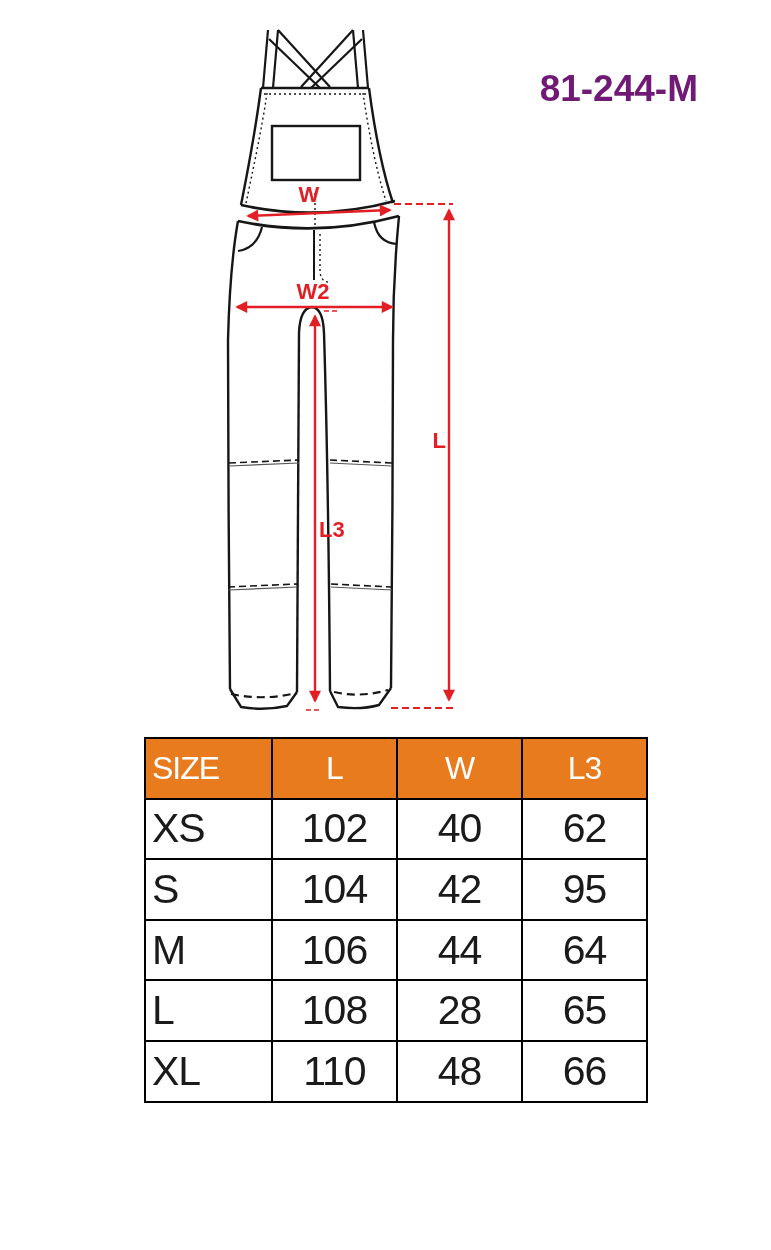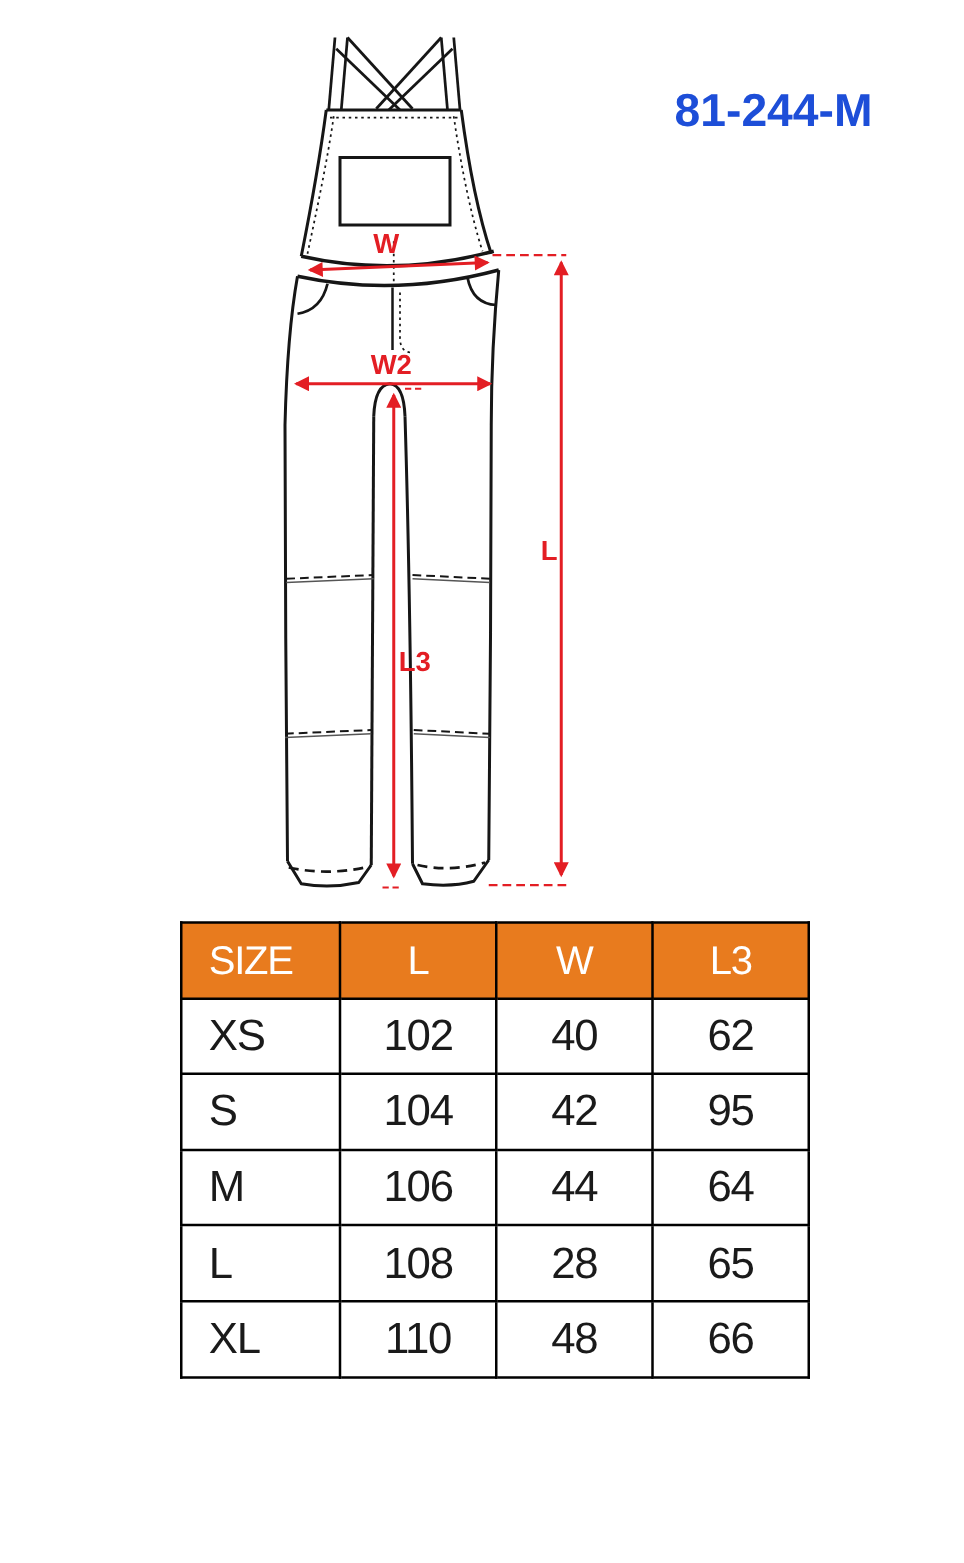--- a/index.html
+++ b/index.html
@@ -3,45 +3,45 @@
 <meta charset="utf-8">
 <style>
   html,body{margin:0;padding:0;background:#fff;}
   .page{
     position:relative;width:771px;height:1250px;background:#ffffff;
     font-family:"Liberation Sans",sans-serif;overflow:hidden;
   }
   .product-code{
     position:absolute;top:68px;left:0;width:698px;
     text-align:right;font-size:37px;font-weight:800;
-    color:#1d4ed8;letter-spacing:0;
+    color:#701a75;letter-spacing:0;
   }
   .diagram-svg{position:absolute;left:0;top:0;}
   .outline{stroke:#161616;fill:none;}
   .stitch{stroke:#161616;fill:none;stroke-width:1.4;stroke-dasharray:2,3;}
   .seam-solid{stroke:#555;fill:none;stroke-width:1.2;}
   .seam-dash{stroke:#161616;fill:none;stroke-width:1.6;stroke-dasharray:7,4;}
   .hem-dash{stroke:#161616;fill:none;stroke-width:2.2;stroke-dasharray:8,5;}
   .red-line{stroke:#e31e24;fill:none;stroke-width:2.4;}
   .red-dash{stroke:#e31e24;fill:none;stroke-width:1.8;stroke-dasharray:7,4;}
   .red-dash-sm{stroke:#e31e24;fill:none;stroke-width:1.5;stroke-dasharray:5,3;}
   .red-label{fill:#e31e24;font-family:"Liberation Sans",sans-serif;font-weight:bold;font-size:22px;}
   .size-table{
     position:absolute;left:144px;top:737px;
     border-collapse:collapse;table-layout:fixed;width:502px;
   }
   .size-table th,.size-table td{
     border:2px solid #000;height:58.6px;padding:0;
-    font-size:35px;font-weight:400;color:#1a1a1a;
+    font-size:41px;font-weight:400;color:#1a1a1a;
     text-align:center;vertical-align:middle;letter-spacing:-1px;
   }
   .size-table th{
     background:#e87b1e;color:#ffffff;font-size:32px;font-weight:400;
   }
-  .size-table .col-size{text-align:left;padding-left:21px;}
+  .size-table .col-size{text-align:left;padding-left:6px;}
 </style>
 </head>
 <body>
 
 <div class="page">
 
   <div class="product-code">81-244-M</div>
 
   <svg class="diagram-svg" width="771" height="735" viewBox="0 0 771 735">
     <defs>

